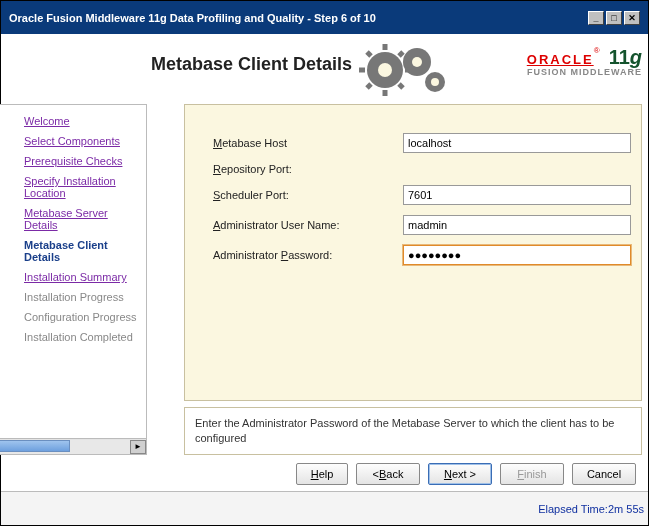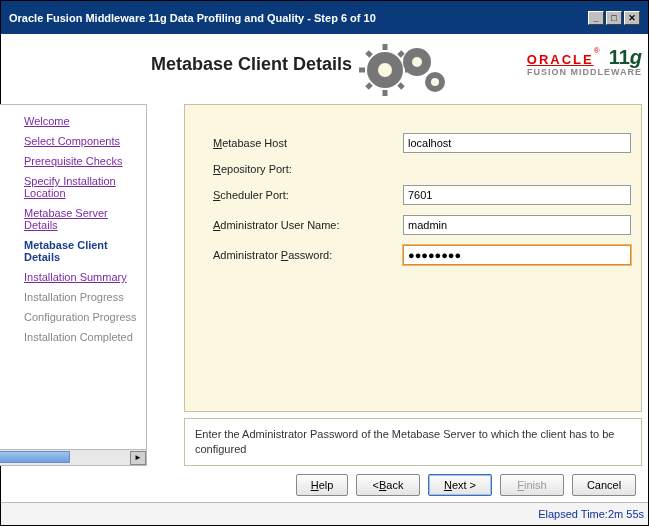--- a/index.html
+++ b/index.html
@@ -44,21 +44,21 @@
   .form-row input { width:228px; height:20px; border:1px solid #999; padding:1px 4px; font-family:inherit; font-size:11px; }
   .form-row input.active { border:1px solid #e08a2a; outline:1px solid #e8b97a; }
   .hint-panel { border:1px solid #c8c0a0; background:#fff; margin-top:6px; padding:8px 10px; height:48px; color:#333; font-size:11px; line-height:1.4; }
   .button-bar { display:flex; align-items:center; padding:8px 6px 4px 6px; }
   .spacer { flex:1; }
   .btn { min-width:64px; height:22px; margin-left:8px; background:linear-gradient(#fdfdfd,#e4e4e4); border:1px solid #888; border-radius:2px; display:flex; align-items:center; justify-content:center; padding:0 10px; font-size:11px; cursor:default; }
   .btn .u { text-decoration:underline; }
   .btn.default { border:1px solid #3a6db5; box-shadow:0 0 0 1px #9fc0e8 inset; }
   .btn.help { min-width:52px; margin-left:0; }
   .btn.disabled { color:#999; }
-  .statusbar { height:23px; border-top:1px solid #bbb; display:flex; align-items:center; justify-content:flex-end; padding:0 4px; font-size:11px; color:#1030a0; background:#f4f4f4;}
+  .statusbar { height:34px; border-top:1px solid #bbb; display:flex; align-items:center; justify-content:flex-end; padding:0 4px; font-size:11px; color:#1030a0; background:#f4f4f4;}
 </style>
 </head>
 <body>
 
 <div class="window">
   <div class="titlebar">
     <span class="title">Oracle Fusion Middleware 11g Data Profiling and Quality - Step 6 of 10</span>
     <span class="winbtn">_</span>
     <span class="winbtn">□</span>
     <span class="winbtn">✕</span>

